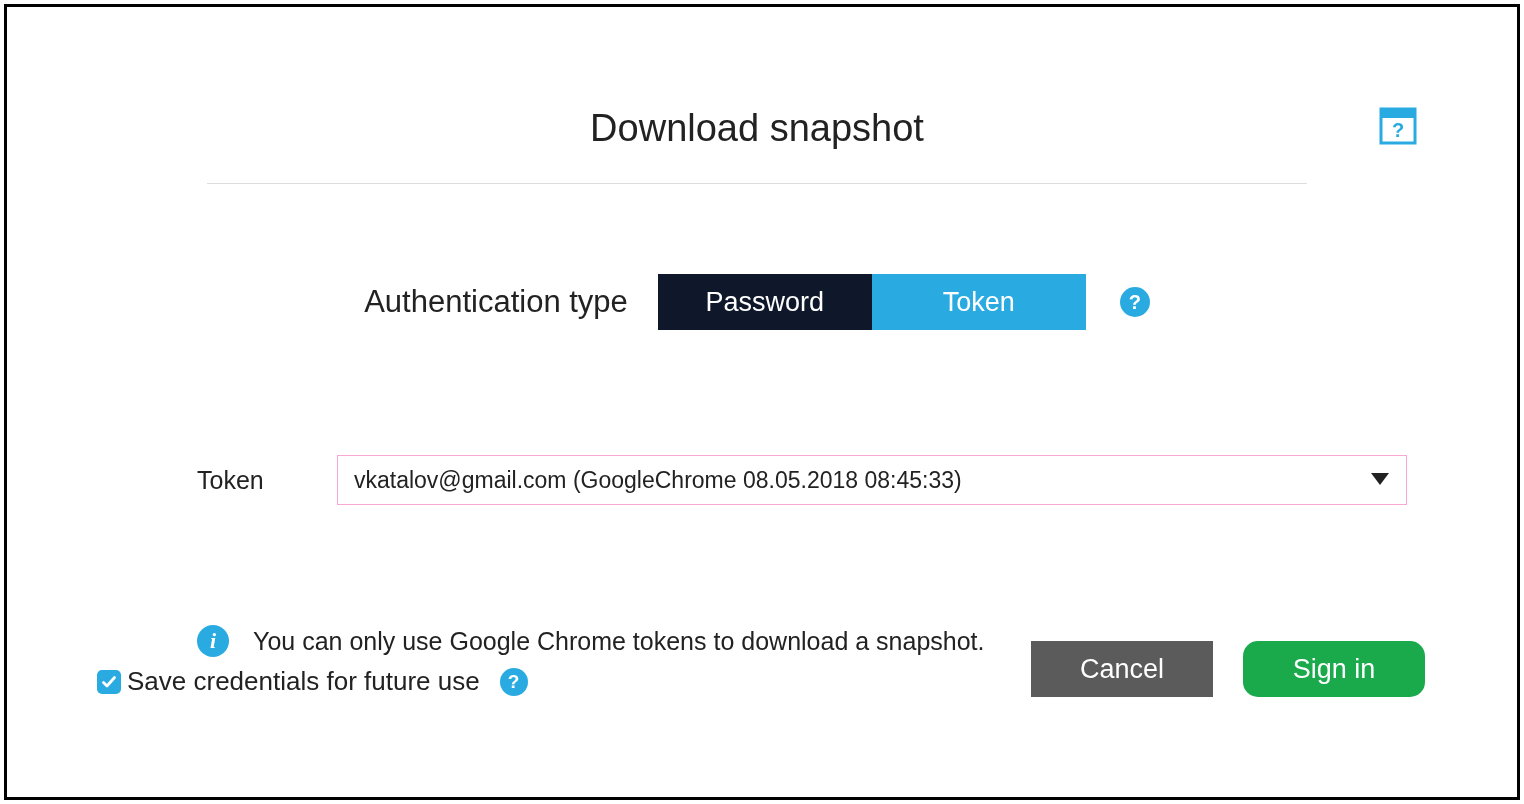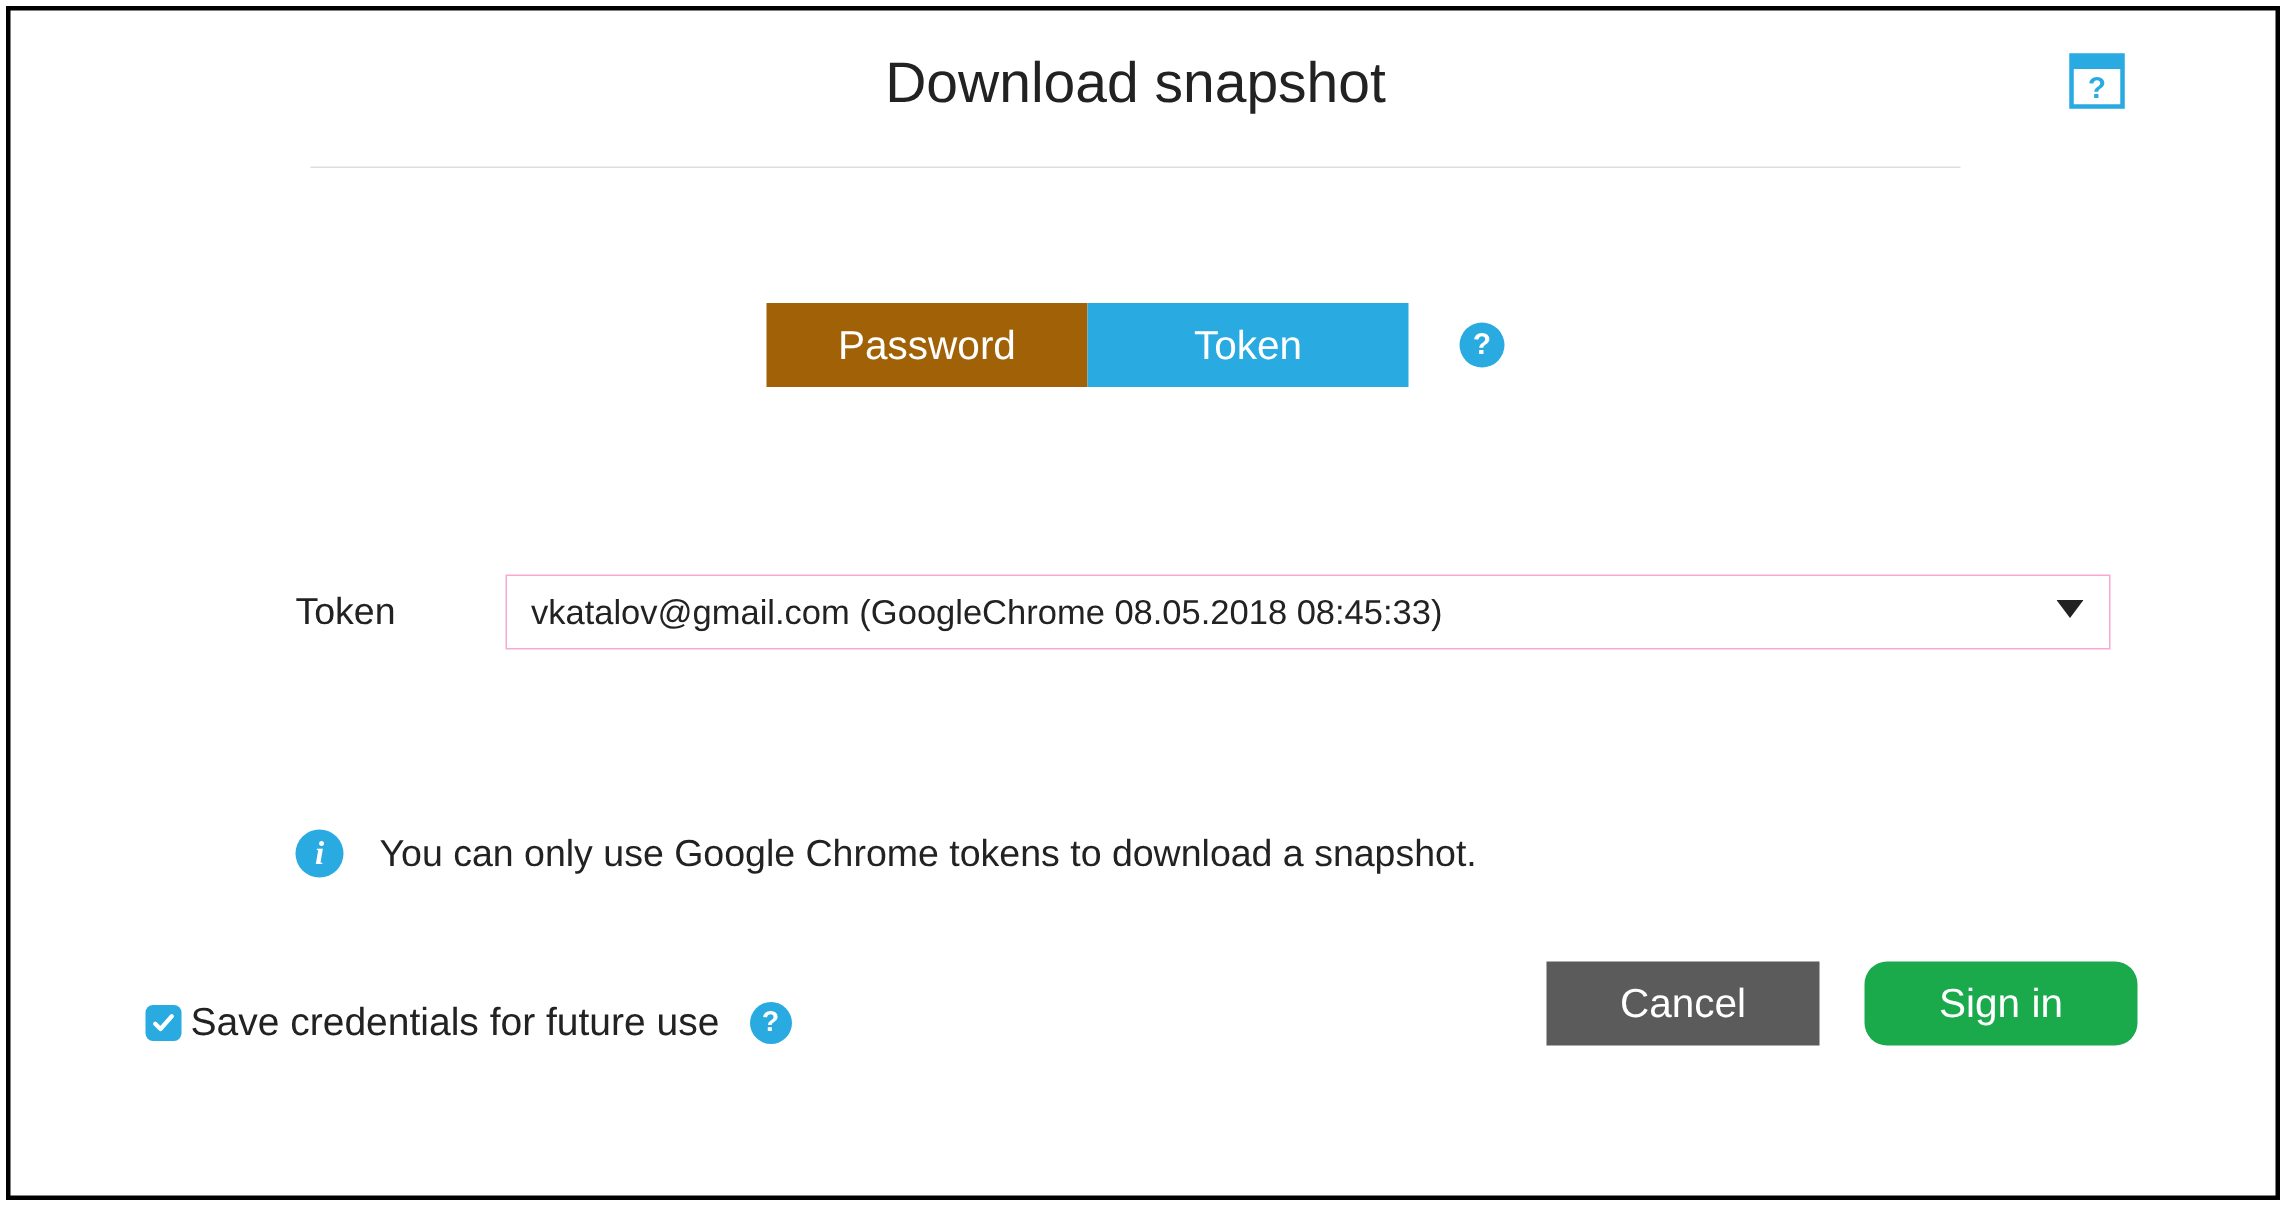--- a/index.html
+++ b/index.html
@@ -4,21 +4,21 @@
   <style>
     * { box-sizing: border-box; margin: 0; padding: 0; }
     html, body { width: 1524px; height: 804px; font-family: "Segoe UI", Tahoma, sans-serif; }
     body { padding: 4px; }
     .dialog {
       border: 3px solid #000;
       width: 100%;
       height: 100%;
       background: #fff;
       position: relative;
-      padding: 24px 100px 60px 90px;
+      padding: 96px 100px 60px 90px;
     }
     .title-row {
       position: relative;
       height: 70px;
     }
     .title {
       font-size: 38px;
       font-weight: 400;
       text-align: center;
       color: #222;
@@ -50,21 +50,21 @@
     }
     .seg-wrap { display: flex; }
     .seg-btn {
       width: 214px;
       height: 56px;
       border: none;
       font-size: 27px;
       color: #fff;
       cursor: pointer;
     }
-    .seg-inactive { background: #a16207; }
+    .seg-inactive { background: #0f172a; }
     .seg-active { background: #29abe2; }
     .help-circle {
       width: 30px;
       height: 30px;
       border-radius: 50%;
       background: #29abe2;
       color: #fff;
       display: inline-flex;
       align-items: center;
       justify-content: center;
@@ -201,20 +201,21 @@
         <rect x="2" y="2" width="34" height="34" fill="none" stroke="#29abe2" stroke-width="3"></rect>
         <rect x="2" y="2" width="34" height="9" fill="#29abe2"></rect>
         <text x="19" y="30" text-anchor="middle" font-size="20" font-weight="bold" fill="#29abe2" font-family="Segoe UI,sans-serif">?</text>
       </svg>
     </div>
   </div>
 
   <hr class="hr">
 
   <div class="auth-row">
+    <span class="auth-label">Authentication type</span>
     <div class="seg-wrap">
       <button class="seg-btn seg-inactive">Password</button>
       <button class="seg-btn seg-active">Token</button>
     </div>
     <span class="help-circle">?</span>
   </div>
 
   <div class="token-row">
     <span class="token-label">Token</span>
     <div class="token-select-wrap">

